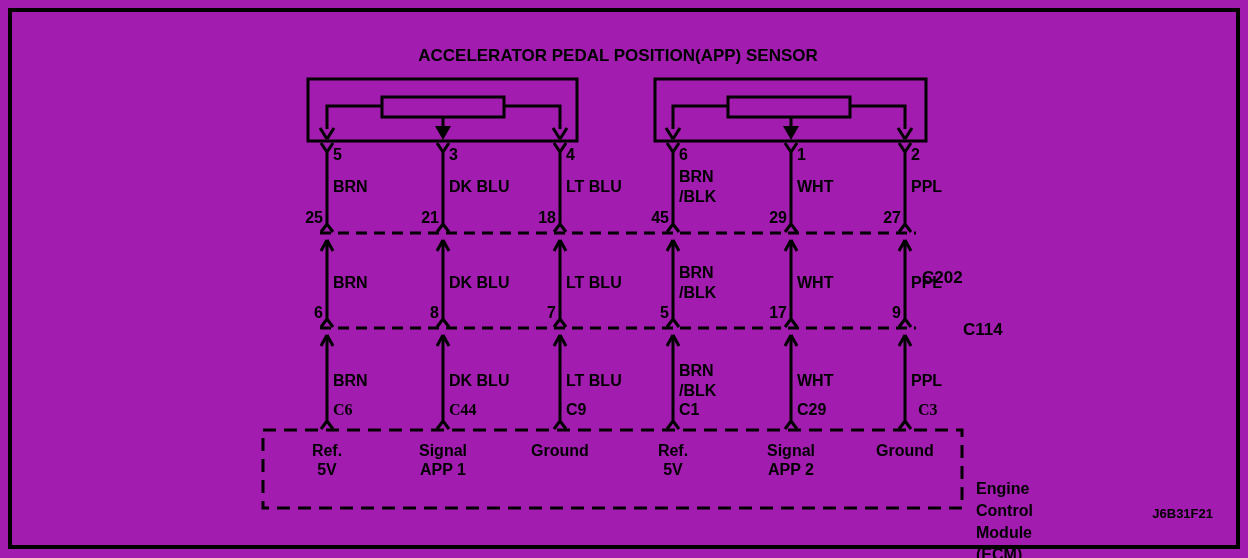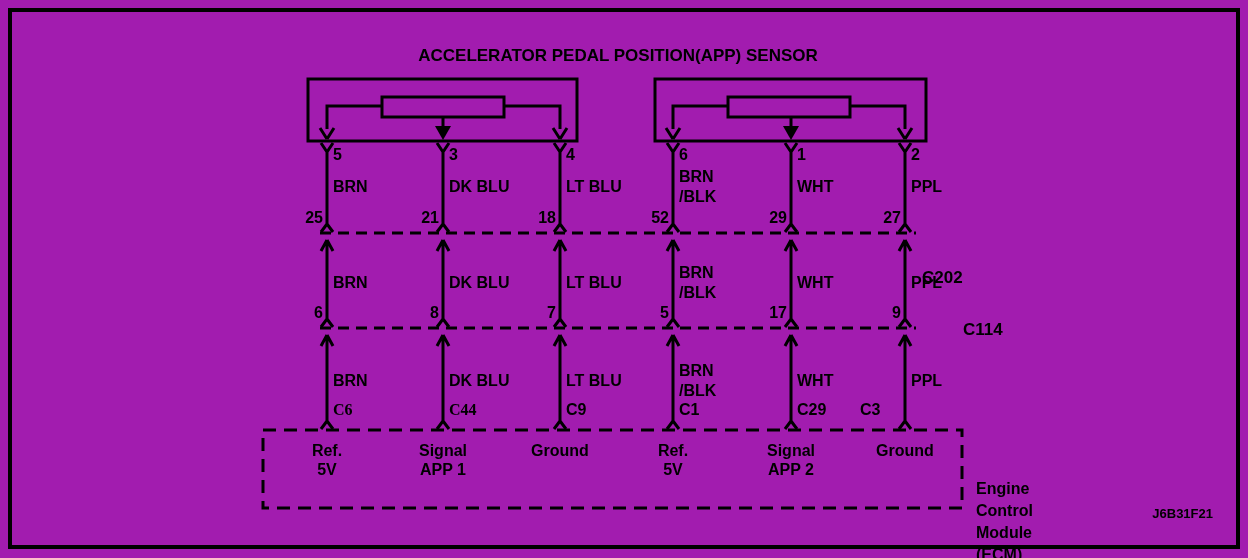--- a/index.html
+++ b/index.html
@@ -90,21 +90,21 @@
       <span></span>
     </div>
   <div class="colgrp" style="left:911px;top:166px;">
       <span>PPL</span>
       <span></span>
     </div>
 
   <div class="lbl pin-right" style="left:277px;top:209px;">25</div>
   <div class="lbl pin-right" style="left:393px;top:209px;">21</div>
   <div class="lbl pin-right" style="left:510px;top:209px;">18</div>
-  <div class="lbl pin-right" style="left:623px;top:209px;">52</div>
+  <div class="lbl pin-right" style="left:623px;top:209px;">45</div>
   <div class="lbl pin-right" style="left:741px;top:209px;">29</div>
   <div class="lbl pin-right" style="left:855px;top:209px;">27</div>
   <div class="lbl connlbl" style="left:922px;top:227px;margin-top:41px;">C202</div>
 
   <div class="colgrp" style="left:333px;top:262px;">
       <span>BRN</span>
       <span></span>
     </div>
   <div class="colgrp" style="left:449px;top:262px;">
       <span>DK BLU</span>
@@ -158,21 +158,21 @@
   <div class="colgrp" style="left:911px;top:360px;">
       <span>PPL</span>
       <span></span>
     </div>
 
   <div class="lbl" style="left:333px;top:401px;font-family:Liberation Serif, serif;">C6</div>
   <div class="lbl" style="left:449px;top:401px;font-family:Liberation Serif, serif;">C44</div>
   <div class="lbl" style="left:566px;top:401px;">C9</div>
   <div class="lbl" style="left:679px;top:401px;">C1</div>
   <div class="lbl" style="left:797px;top:401px;">C29</div>
-  <div class="lbl" style="left:860px;top:401px;">C3</div>
+  <div class="lbl" style="left:918px;top:401px;font-family:Liberation Serif, serif;">C3</div>
 
   <div class="funcgrp" style="left:269px;top:441px;">
       <span>Ref.</span>
       <span>5V</span>
     </div>
   <div class="funcgrp" style="left:385px;top:441px;">
       <span>Signal</span>
       <span>APP 1</span>
     </div>
   <div class="funcgrp" style="left:502px;top:441px;">

